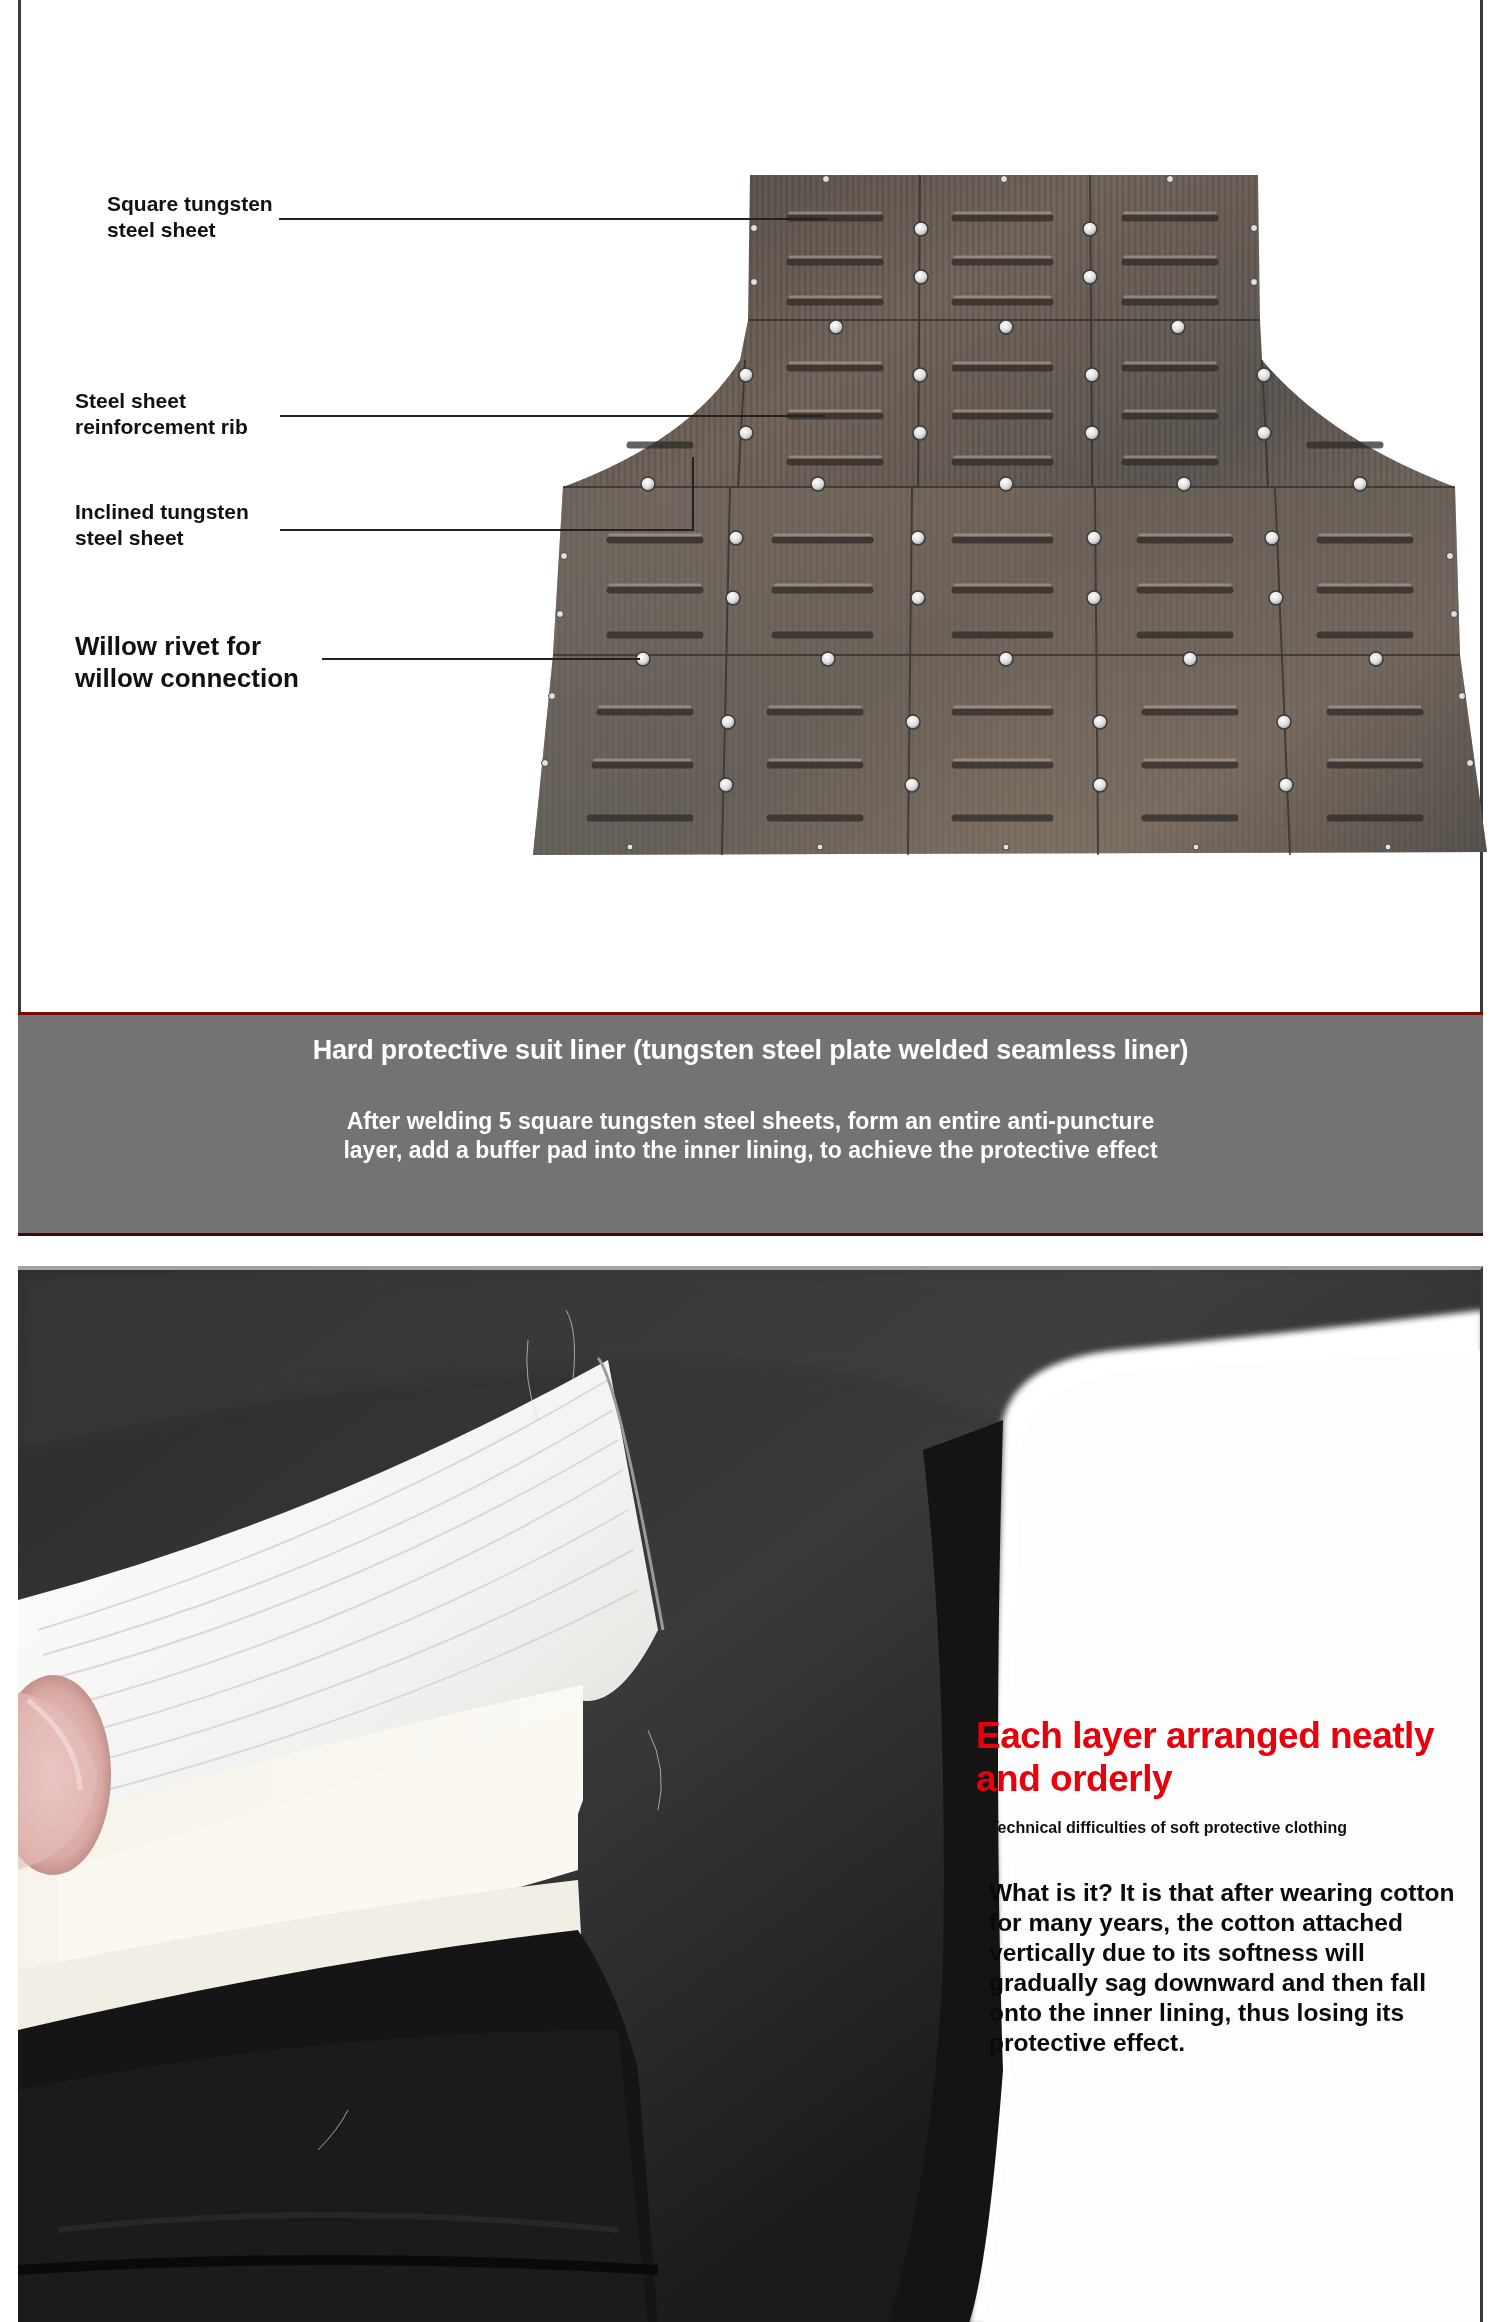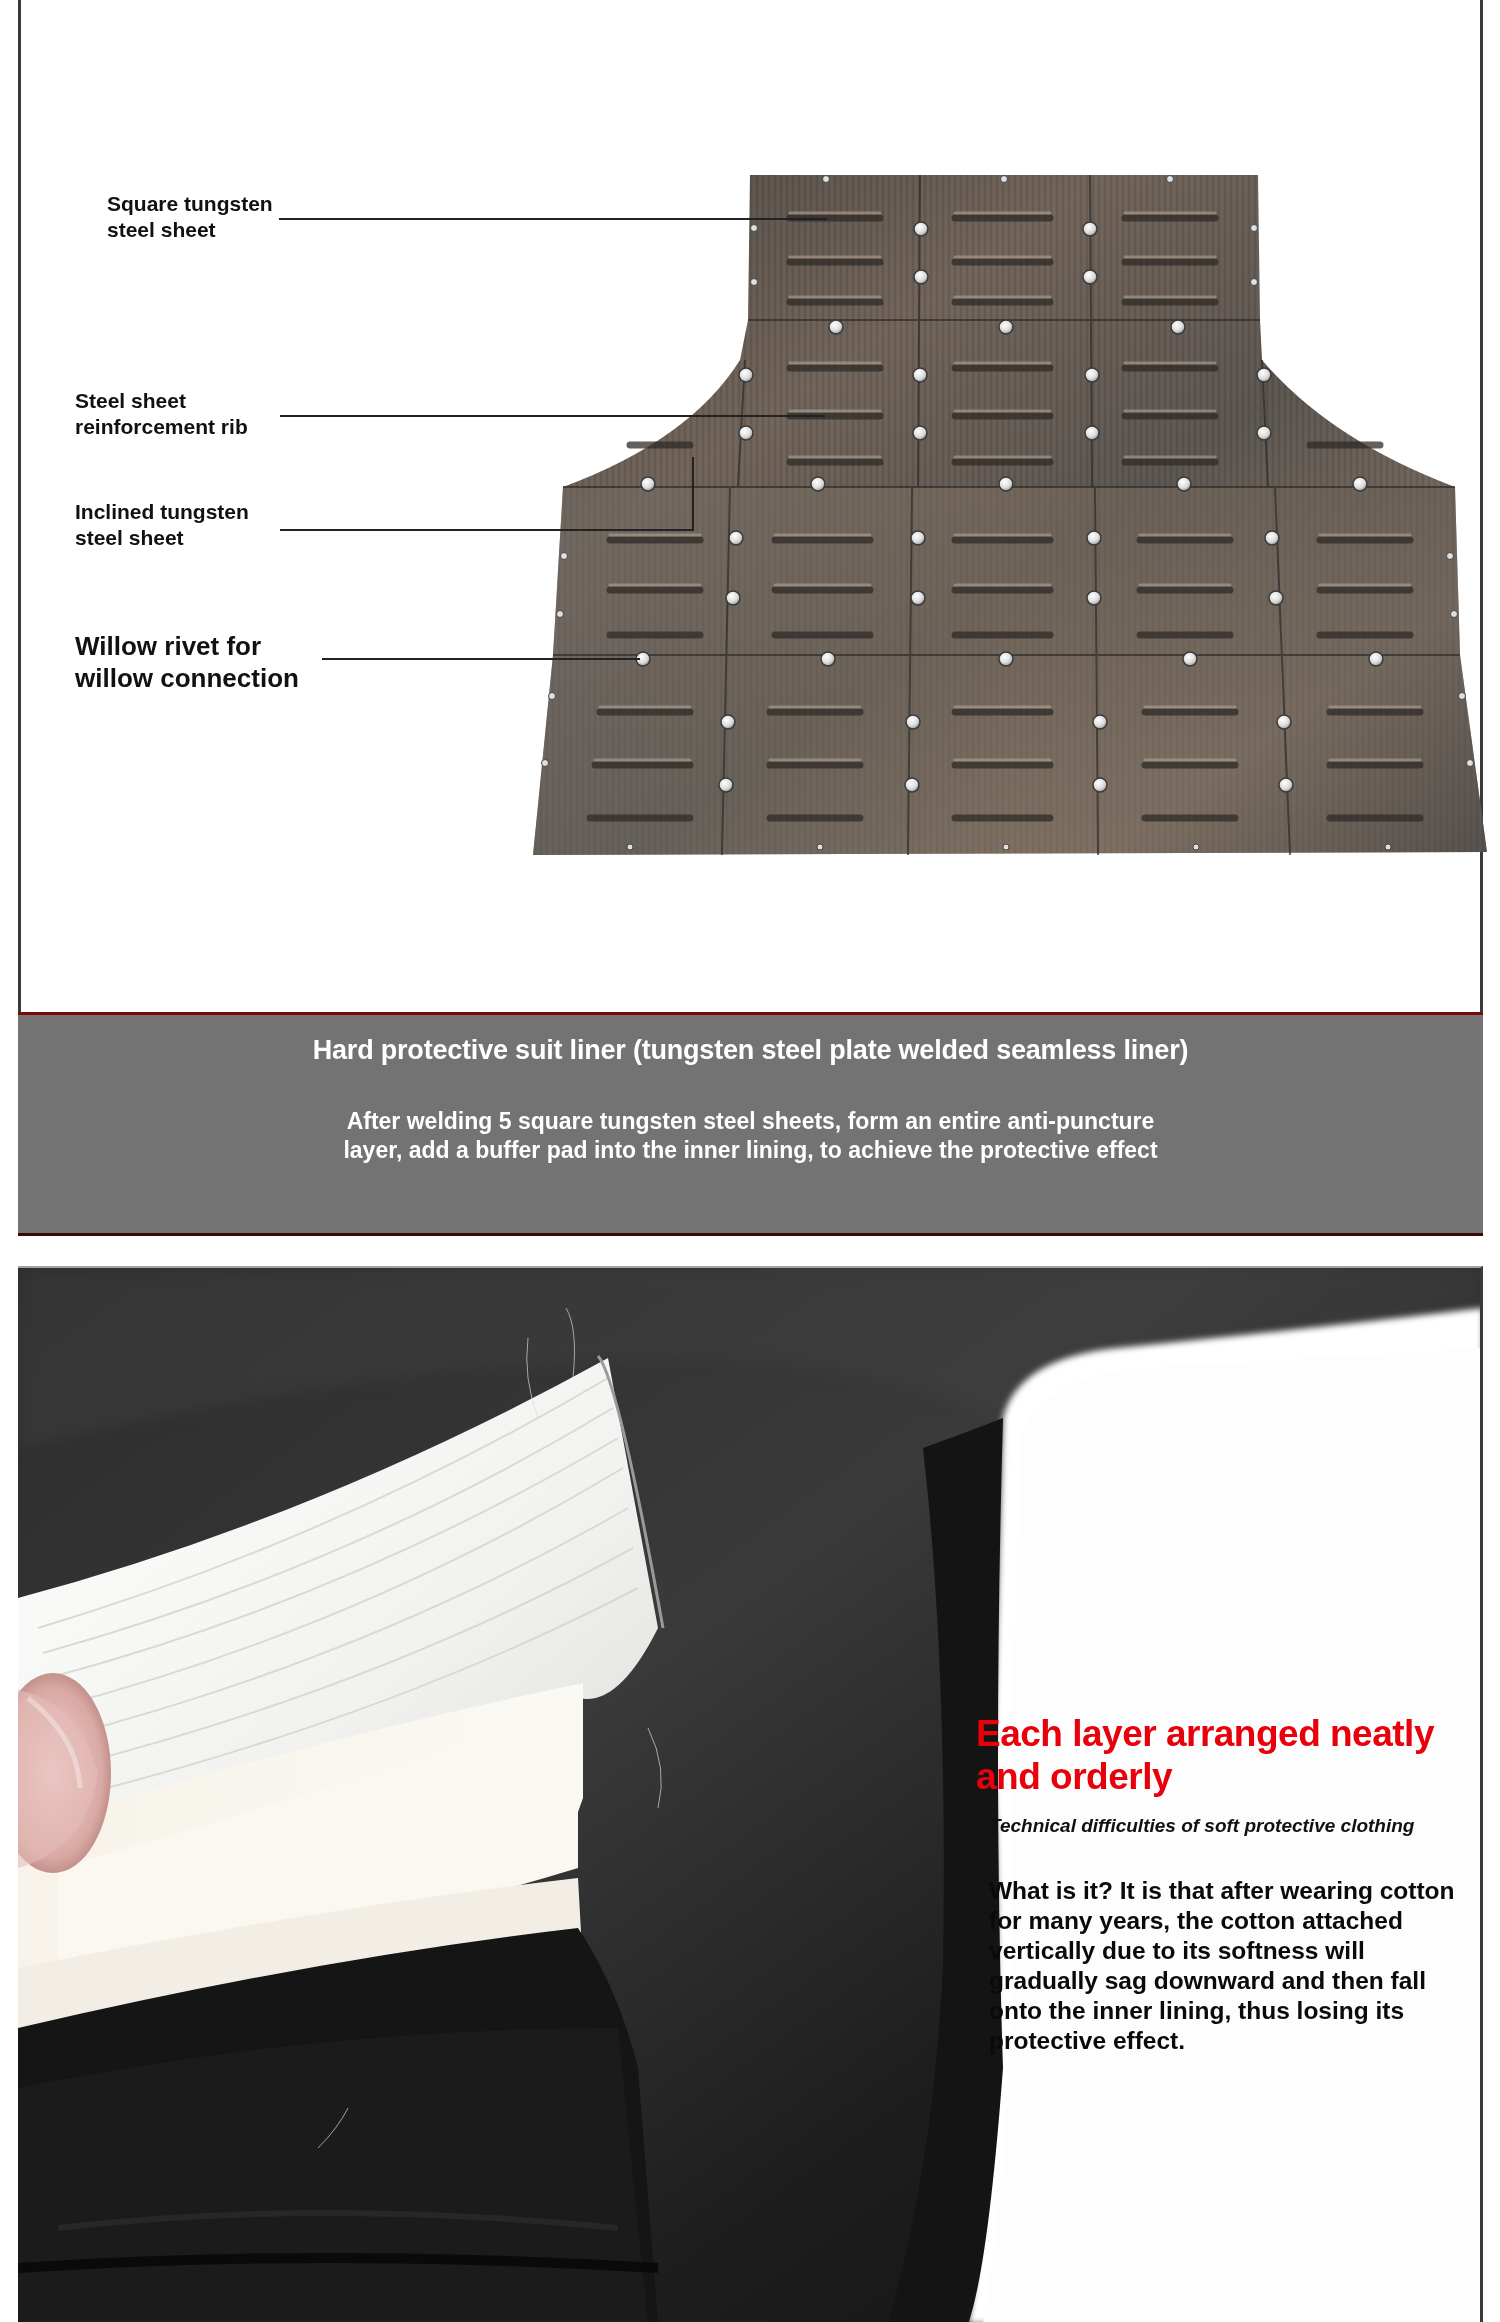--- a/index.html
+++ b/index.html
@@ -18,28 +18,28 @@
   #plate { position:absolute; left:0; top:0; width:1500px; height:900px; }
 
   #banner { position:absolute; left:18px; top:1012px; width:1465px; height:224px;
             background:#737373; border-top:3px solid #7a0a05; border-bottom:3px solid #3a0a05;
             box-sizing:border-box; color:#fff; text-align:center; }
   #banner-title { position:absolute; left:0; right:0; top:20px; font-size:27px; font-weight:700; letter-spacing:-0.2px; }
   #banner-desc { position:absolute; left:300px; right:300px; top:92px; font-size:23px; line-height:29px; font-weight:700; }
 
   
   #sec2 { position:absolute; left:18px; top:1266px; width:1465px; height:1056px; overflow:hidden;
-          border-top:2px solid #a3a3a3; border-right:3px solid #3a3a3a; box-sizing:border-box; background:#2b2b2b; }
+          border-top:4px solid #a3a3a3; border-right:3px solid #3a3a3a; box-sizing:border-box; background:#2b2b2b; }
   #photo { position:absolute; left:0; top:0; width:1465px; height:1056px; }
 
   #panel { position:absolute; left:958px; top:0; width:510px; height:1056px; }
   #heading { position:absolute; left:0; top:444px; width:510px; color:#e8000b; font-weight:700;
              font-size:37px; line-height:43px; letter-spacing:-0.5px; }
   #subheading { position:absolute; left:13px; top:546px; width:440px; color:#111; font-weight:700;
-                font-size:19px; line-height:23px;font-style:italic; }
+                font-size:16px; line-height:23px; }
   .para { position:absolute; left:13px; width:470px; color:#0a0a0a; font-weight:700;
           font-size:24.5px; line-height:30px; }
   #para1 { top:608px; }
   #para2 { top:832px; }
 </style>
 </head>
 <body>
 
 <div id="sec1" class="abs"></div>
 

